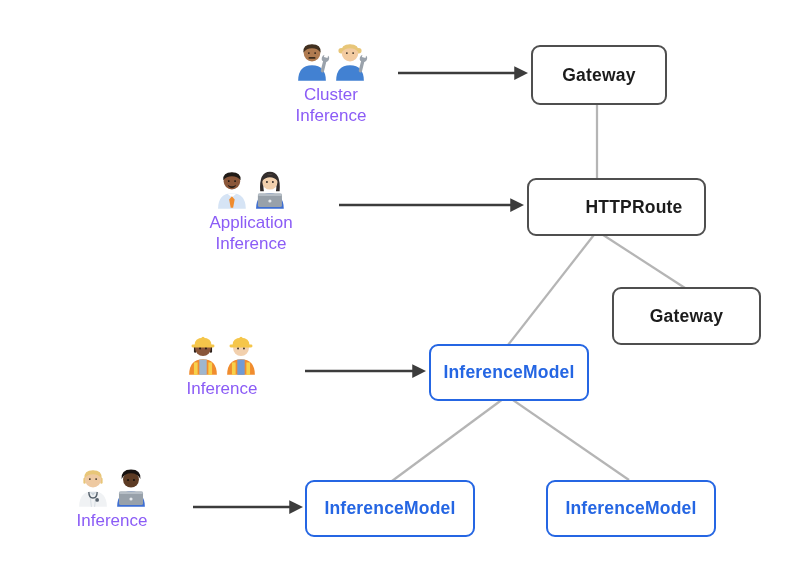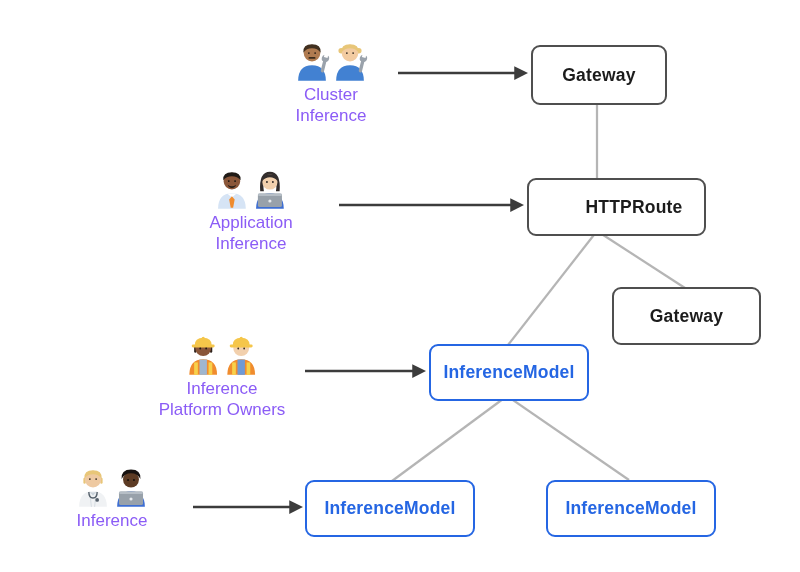--- a/index.html
+++ b/index.html
@@ -139,21 +139,20 @@
         <circle cx="20" cy="15" r="8.6" fill="#f2d0ad"></circle>
         <path d="M10.8 12.2 Q10.8 4 20 4 Q29.2 4 29.2 12.2 Z" fill="#f5c64a"></path>
         <rect x="7.6" y="11.3" width="24.8" height="3" rx="1.5" fill="#f5c64a"></rect>
         <rect x="18.3" y="2.8" width="3.4" height="4" rx="1.7" fill="#f5c64a"></rect>
         <circle cx="16.8" cy="15.5" r="1" fill="#3a2f25"></circle>
           <circle cx="23.2" cy="15.5" r="1" fill="#3a2f25"></circle>
       </svg>
     </div>
     <div class="plabel">
       <div>Inference</div>
-      <div>Platform Owners</div>
     </div>
   </div>
 
   <div class="persona" style="left:112px;top:466px;">
     <div class="emoji-row">
       <svg width="37" height="41" viewBox="0 0 40 44">
         <path d="M5 44 Q5 27 20 27 Q35 27 35 44 Z" fill="#f0f2f4"></path>
         <path d="M16 27.5 L20 32 L24 27.5 Q20 29.6 16 27.5 Z" fill="#c9d2da"></path>
         <path d="M16.5 28.5 L18.3 44 M23.5 28.5 L21.7 44" stroke="#d9dfe4" stroke-width="1.2" fill="none"></path>
         <path d="M15.5 28 q0 6.5 4.5 6.5 q4.5 0 4.5 -6.5" fill="none" stroke="#55606b" stroke-width="1.5"></path>

